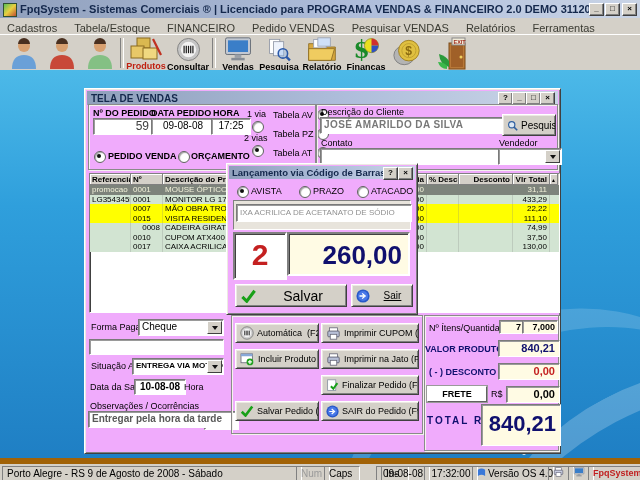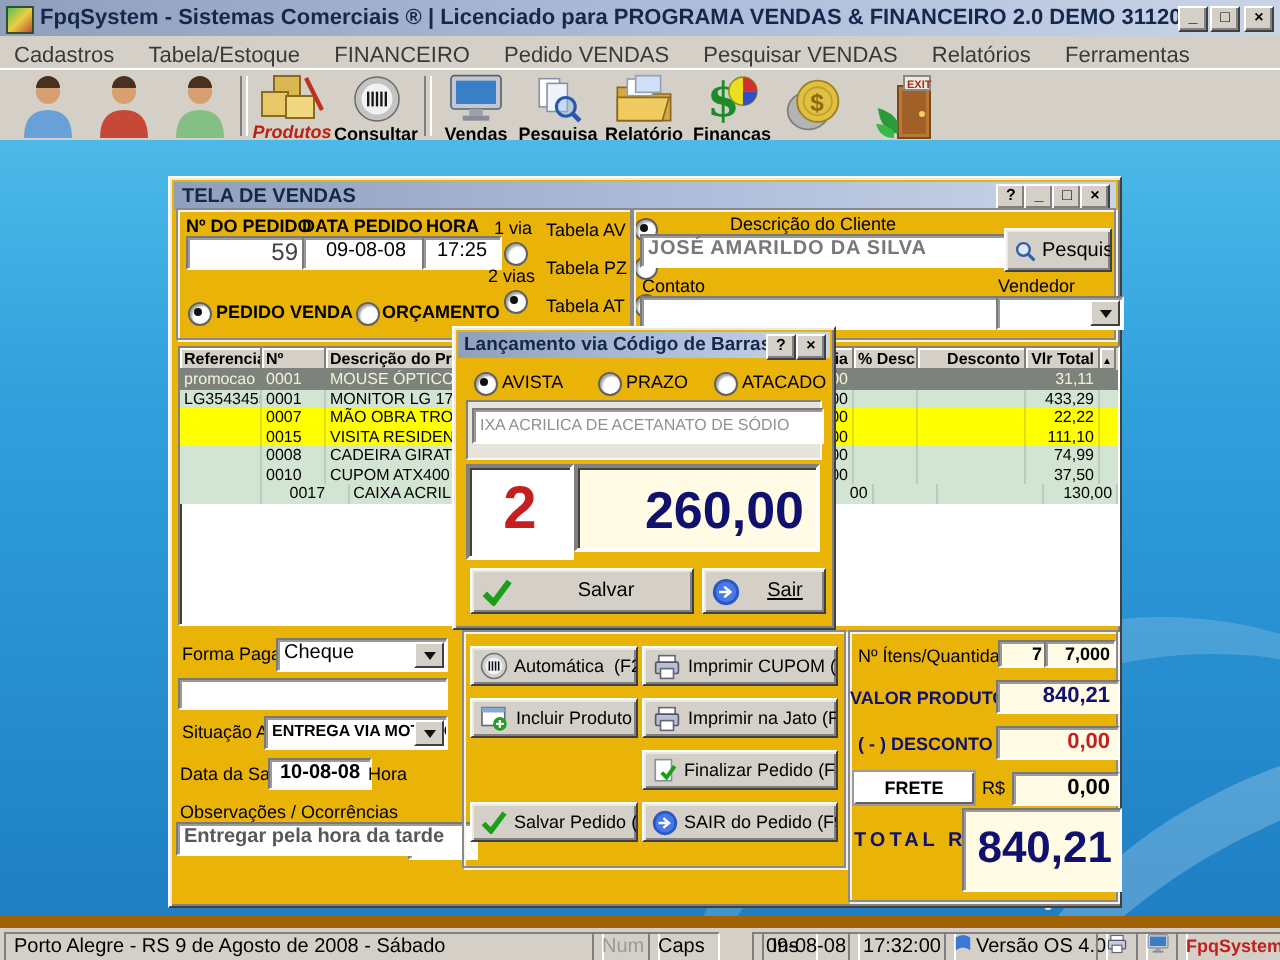--- a/index.html
+++ b/index.html
@@ -1,21 +1,21 @@
 <!DOCTYPE html>
 <html><head>
 <meta charset="utf-8">
 <style>
   html,body{margin:0;padding:0;}
   .stage{position:relative;width:640px;height:480px;overflow:hidden;
          font-family:"Liberation Sans","DejaVu Sans",sans-serif;font-size:11px;color:#000;
          background:#d4d0c8;}
   .abs{position:absolute;}
   
-  .out{background:#eab308;border:1px solid;border-color:#ffffff #404040 #404040 #ffffff;
+  .out{background:#f0abfc;border:1px solid;border-color:#ffffff #404040 #404040 #ffffff;
        box-shadow:inset 1px 1px 0 #ece9e2, inset -1px -1px 0 #808080;}
   .in{background:#fff;border:1px solid;border-color:#808080 #ffffff #ffffff #808080;
       box-shadow:inset 1px 1px 0 #404040;}
   .etch{border:1px solid #8a8a8a;box-shadow:inset 1px 1px 0 #f4f2ee,1px 1px 0 #f4f2ee;}
   .field{background:#fff;border:1px solid;border-color:#7a7a7a #fff #fff #7a7a7a;
          box-shadow:inset 1px 1px 0 #9a9a9a;padding:1px 3px;font-size:10px;line-height:12px;
          white-space:nowrap;overflow:hidden;}
   
   .tbar{background:linear-gradient(90deg,#90a0bc 0%,#aebddb 55%,#c9d4e6 100%);
         color:#14284c;font-weight:bold;display:flex;align-items:center;}
@@ -110,21 +110,21 @@
     </div>
     <div class="abs tool" style="left:84px;top:2px;">
       <svg width="32" height="32" viewBox="0 0 32 32">
           <circle cx="16" cy="9" r="6" fill="#d8a070"></circle>
           <path d="M10 7 a6 6 0 0 1 12 0 z" fill="#4a3020"></path>
           <path d="M4 32 q0-14 12-14 q12 0 12 14 z" fill="#84c084"></path>
         </svg>
     </div>
     <div class="abs vsep" style="left:120px;top:3px;"></div>
 
-    <div class="abs tool" style="left:126px;top:2px;width:40px;font-style:italic;">
+    <div class="abs tool" style="left:126px;top:2px;width:40px;">
       <svg width="36" height="24" viewBox="0 0 36 24">
           <g stroke="#8a6a20" stroke-width="1">
             <rect x="9" y="1" width="13" height="10" fill="#dab850"></rect>
             <rect x="3" y="9" width="13" height="12" fill="#e8c868"></rect>
             <rect x="15" y="11" width="14" height="11" fill="#f0d880"></rect>
           </g>
           <line x1="25" y1="2" x2="33" y2="18" stroke="#c03020" stroke-width="2.2"></line>
         </svg>
       <span class="tool-label" style="color:#c02010;">Produtos</span>
     </div>
@@ -244,21 +244,21 @@
     <div class="abs radio" style="left:232px;top:39px;"></div>
     <span class="abs lbl-s" style="left:188px;top:59px;">Tabela AT</span>
     <div class="abs radio" style="left:232px;top:58px;"></div>
 
     <div class="abs radio sel" style="left:9px;top:62px;"></div>
     <span class="abs lbl-s" style="left:23px;top:62px;font-weight:bold;">PEDIDO VENDA</span>
     <div class="abs radio" style="left:93px;top:62px;"></div>
     <span class="abs lbl-s" style="left:106px;top:62px;font-weight:bold;">ORÇAMENTO</span>
 
     <div class="abs etch" style="left:231px;top:15px;width:240px;height:64px;"></div>
-    <span class="abs lbl-s" style="left:236px;top:18px;padding-left:44px;">Descrição do Cliente</span>
+    <span class="abs lbl-s" style="left:236px;top:18px;">Descrição do Cliente</span>
     <div class="abs field" style="left:235px;top:28px;width:178px;height:13px;color:#787878;font-weight:bold;letter-spacing:.4px;"><span>JOSÉ AMARILDO DA SILVA</span></div>
     <div class="abs btn" style="left:417px;top:25px;width:52px;height:20px;">
       <span class="ic">
           <svg width="11" height="11" viewBox="0 0 14 14">
             <circle cx="6" cy="6" r="4" fill="#dce8f4" stroke="#3060a0" stroke-width="1.5"></circle>
             <line x1="9" y1="9" x2="13" y2="13" stroke="#3060a0" stroke-width="2"></line>
           </svg>
         </span>
       <span class="tx" style="font-size:10px;">Pesquisar</span>
     </div>
@@ -312,39 +312,39 @@
         <div class="gc" style="width:41px;"></div>
           <div class="gc" style="width:32px;">0015</div>
           <div class="gc" style="width:72px;">VISITA RESIDENCIAL</div>
           <div class="gc num" style="width:192px;">00</div>
           <div class="gc" style="width:32px;"></div>
           <div class="gc num" style="width:54px;"></div>
           <div class="gc num" style="width:37px;">111,10</div>
       </div>
       <div class="grow row-green">
         <div class="gc" style="width:41px;"></div>
-          <div class="gc" style="width:32px;">0008</div>
+          <div class="gc" style="width:32px;text-align:right;">0008</div>
           <div class="gc" style="width:72px;">CADEIRA GIRATÓRIA S</div>
           <div class="gc num" style="width:192px;">00</div>
           <div class="gc" style="width:32px;"></div>
           <div class="gc num" style="width:54px;"></div>
           <div class="gc num" style="width:37px;">74,99</div>
       </div>
       <div class="grow row-green">
         <div class="gc" style="width:41px;"></div>
           <div class="gc" style="width:32px;">0010</div>
           <div class="gc" style="width:72px;">CUPOM ATX400</div>
           <div class="gc num" style="width:192px;">00</div>
           <div class="gc" style="width:32px;"></div>
           <div class="gc num" style="width:54px;"></div>
           <div class="gc num" style="width:37px;">37,50</div>
       </div>
       <div class="grow row-green">
         <div class="gc" style="width:41px;"></div>
-          <div class="gc" style="width:32px;margin-left:12px;">0017</div>
+          <div class="gc" style="width:32px;">0017</div>
           <div class="gc" style="width:72px;">CAIXA ACRILICA DE AC</div>
           <div class="gc num" style="width:192px;">00</div>
           <div class="gc" style="width:32px;"></div>
           <div class="gc num" style="width:54px;"></div>
           <div class="gc num" style="width:37px;">130,00</div>
       </div>
     </div>
 
     <span class="abs lbl-s" style="left:6px;top:233px;">Forma Pagamento</span>
     <div class="abs field" style="left:53px;top:230px;width:78px;height:13px;">
@@ -481,21 +481,21 @@
 
     <div class="abs" style="left:6px;top:68px;width:50px;height:44px;background:#fff;border:2px solid;border-color:#808080 #fff #fff #808080;box-shadow:inset 1px 1px 0 #404040;text-align:center;font-size:30px;font-weight:bold;color:#c42020;line-height:42px;"><span>2</span></div>
     <div class="abs" style="left:60px;top:68px;width:123px;height:44px;background:#fffbe4;border:2px solid;border-color:#808080 #fff #fff #808080;box-shadow:inset 1px 1px 0 #404040;text-align:right;font-size:26px;font-weight:bold;color:#10106e;line-height:42px;padding-right:6px;box-sizing:border-box;"><span>260,00</span></div>
 
     <div class="abs btn" style="left:8px;top:120px;width:110px;height:21px;">
       <span class="ic">
           <svg width="17" height="14" viewBox="0 0 18 16">
             <path d="M2 9 l5 5 L16 2" stroke="#18a018" stroke-width="3.5" fill="none"></path>
           </svg>
         </span>
-      <span class="tx" style="font-size:10px;">Salvar</span>
+      <span class="tx" style="font-size:14px;">Salvar</span>
     </div>
     <div class="abs btn" style="left:124px;top:120px;width:60px;height:21px;">
       <span class="ic">
           <svg width="14" height="14" viewBox="0 0 16 16">
             <circle cx="8" cy="8" r="7.5" fill="#2858c8"></circle>
             <circle cx="8" cy="8" r="5.8" fill="#4878e8"></circle>
             <path d="M4 8 h5 M7 5 l3.5 3 L7 11" stroke="#fff" stroke-width="1.5" fill="none"></path>
           </svg>
         </span>
       <span class="tx" style="font-size:10px;text-decoration:underline;">Sair</span>

